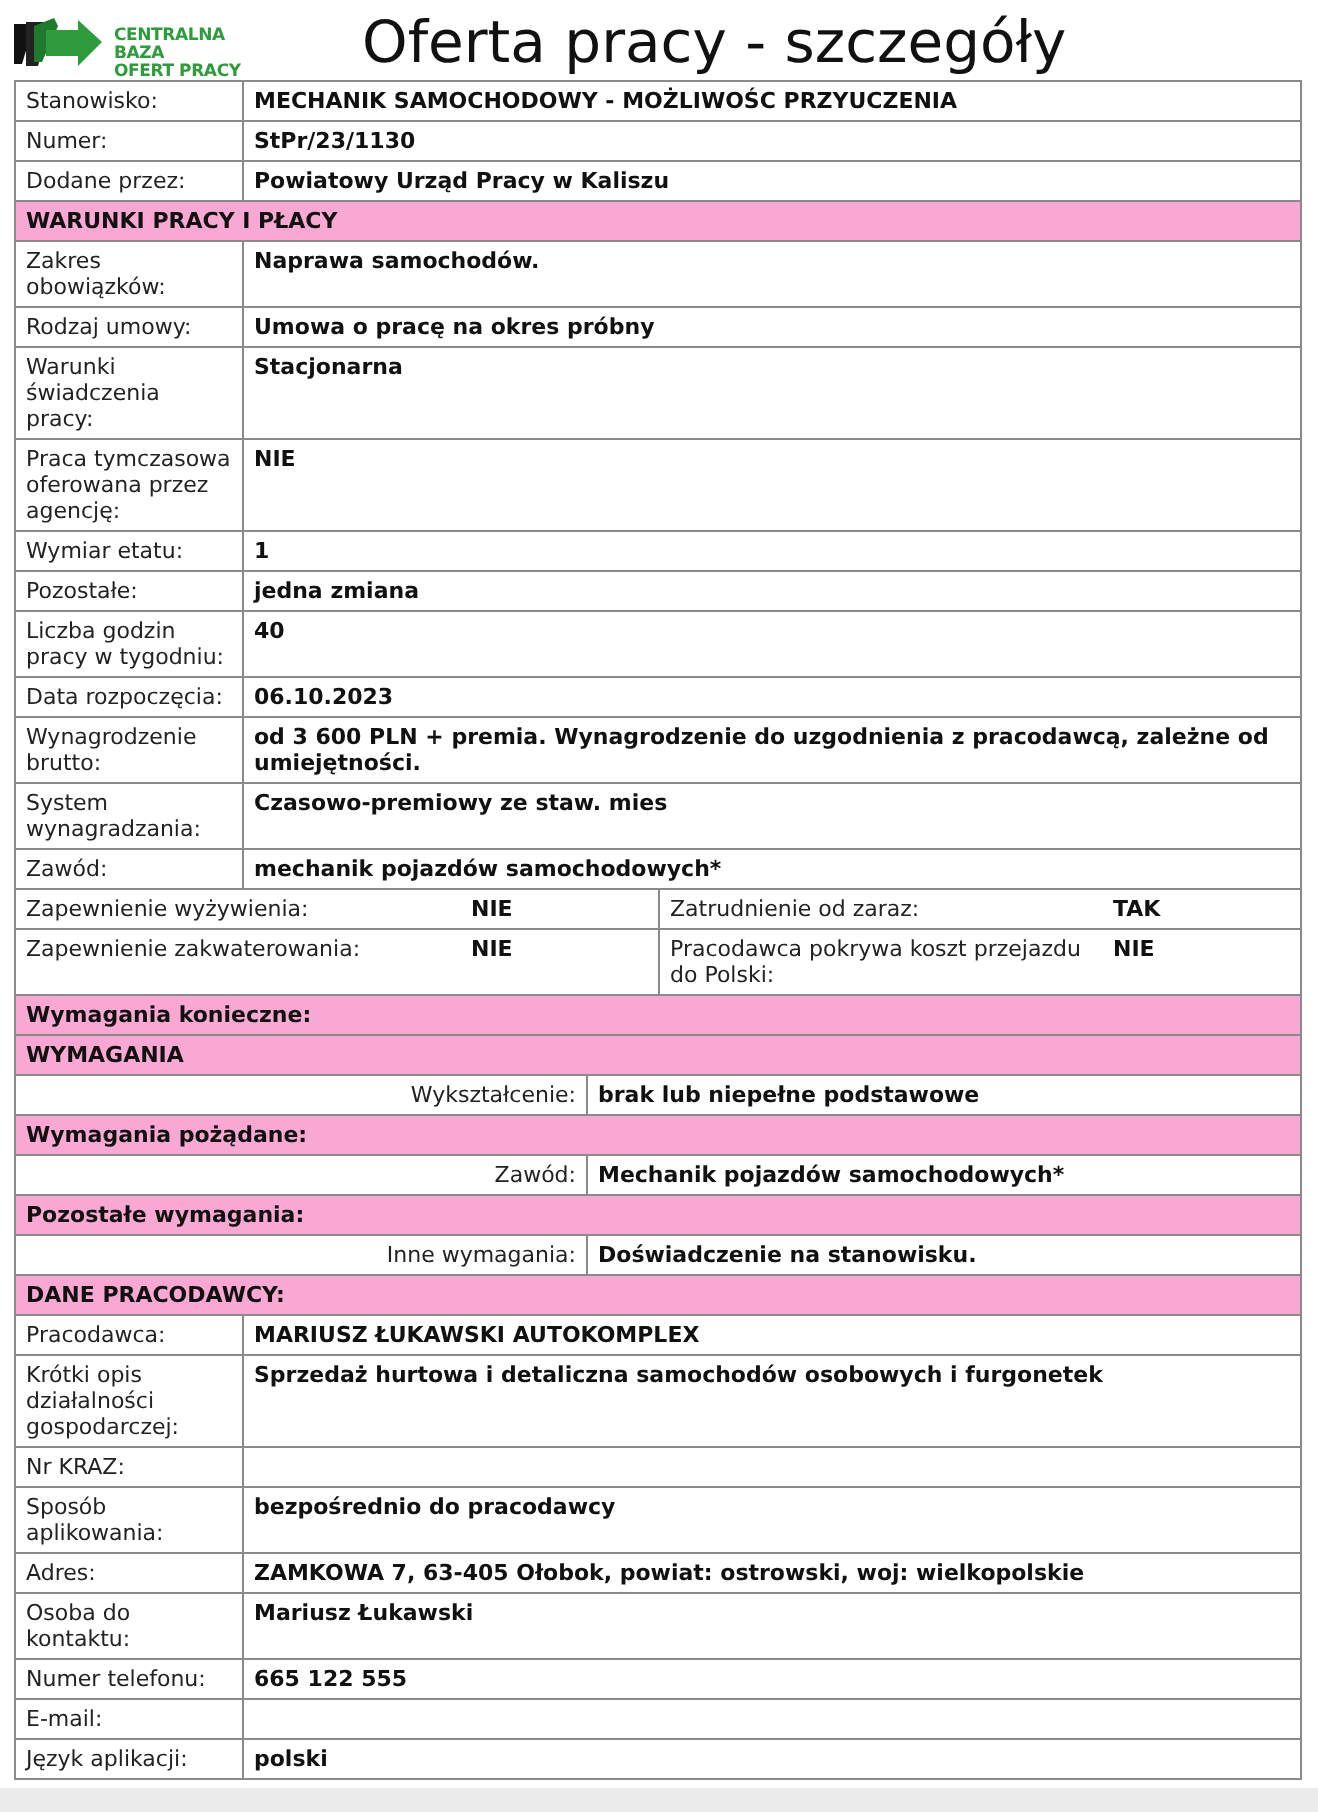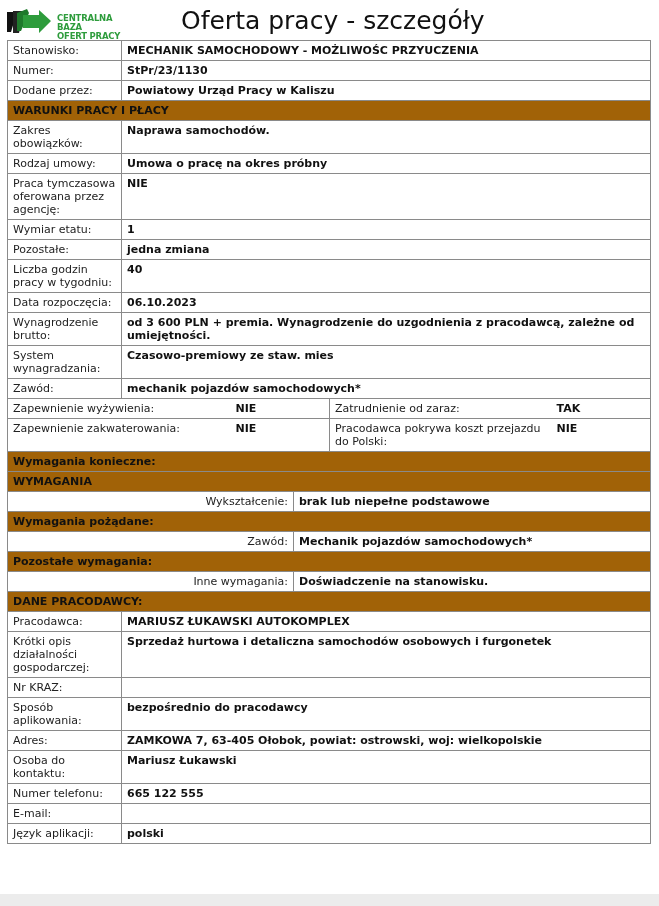--- a/index.html
+++ b/index.html
@@ -15,34 +15,34 @@
   }
   .header { position: absolute; left: 0; top: 0; width: 659px; height: 40px; }
   .logo { position: absolute; left: 7px; top: 9px; width: 130px; height: 26px; }
   .logo-text {
     position: absolute; left: 50px; top: 5px; width: 80px;
     font-family: "DejaVu Sans", sans-serif; font-weight: bold; font-size: 8.5px;
     line-height: 9px; color: #2e9c3c; letter-spacing: -0.2px;
   }
   .title {
     position: absolute; left: 181px; top: 6px;
-    font-size: 25px; line-height: 30px; color: #111; font-weight: normal;
+    font-size: 29px; line-height: 30px; color: #111; font-weight: normal;
   }
   table.doc {
     position: absolute; left: 7px; top: 40px; width: 643px;
     border-collapse: collapse; table-layout: fixed;
     font-size: 11px; line-height: 13px;
   }
   table.doc td {
     border: 1px solid #8a8a8a; padding: 3px 5px 3px 5px; vertical-align: top;
   }
   td.label { color: #222; margin-left: 31px; }
   td.value { font-weight: bold; color: #111; }
   tr.section td {
-    background: #a16207; font-weight: bold; padding: 3px 5px; height: 20px;
+    background: #f9a8d4; font-weight: bold; padding: 3px 5px; height: 20px;
   }
   td.req-label { text-align: right; color: #222; }
   .r19 td { height: 19px; }
 </style>
 </head>
 <body>
 
 <div class="page">
   <div class="header">
     <div class="logo">
@@ -89,20 +89,24 @@
 
     <tr>
       <td class="label">Zakres obowiązków:</td>
       <td class="value" colspan="4">Naprawa samochodów.</td>
     </tr>
     <tr class="r19">
       <td class="label">Rodzaj umowy:</td>
       <td class="value" colspan="4">Umowa o pracę na okres próbny</td>
     </tr>
     <tr>
+      <td class="label">Warunki świadczenia pracy:</td>
+      <td class="value" colspan="4">Stacjonarna</td>
+    </tr>
+    <tr>
       <td class="label">Praca tymczasowa oferowana przez agencję:</td>
       <td class="value" colspan="4">NIE</td>
     </tr>
     <tr class="r19">
       <td class="label">Wymiar etatu:</td>
       <td class="value" colspan="4">1</td>
     </tr>
     <tr class="r19">
       <td class="label">Pozostałe:</td>
       <td class="value" colspan="4">jedna zmiana</td>

